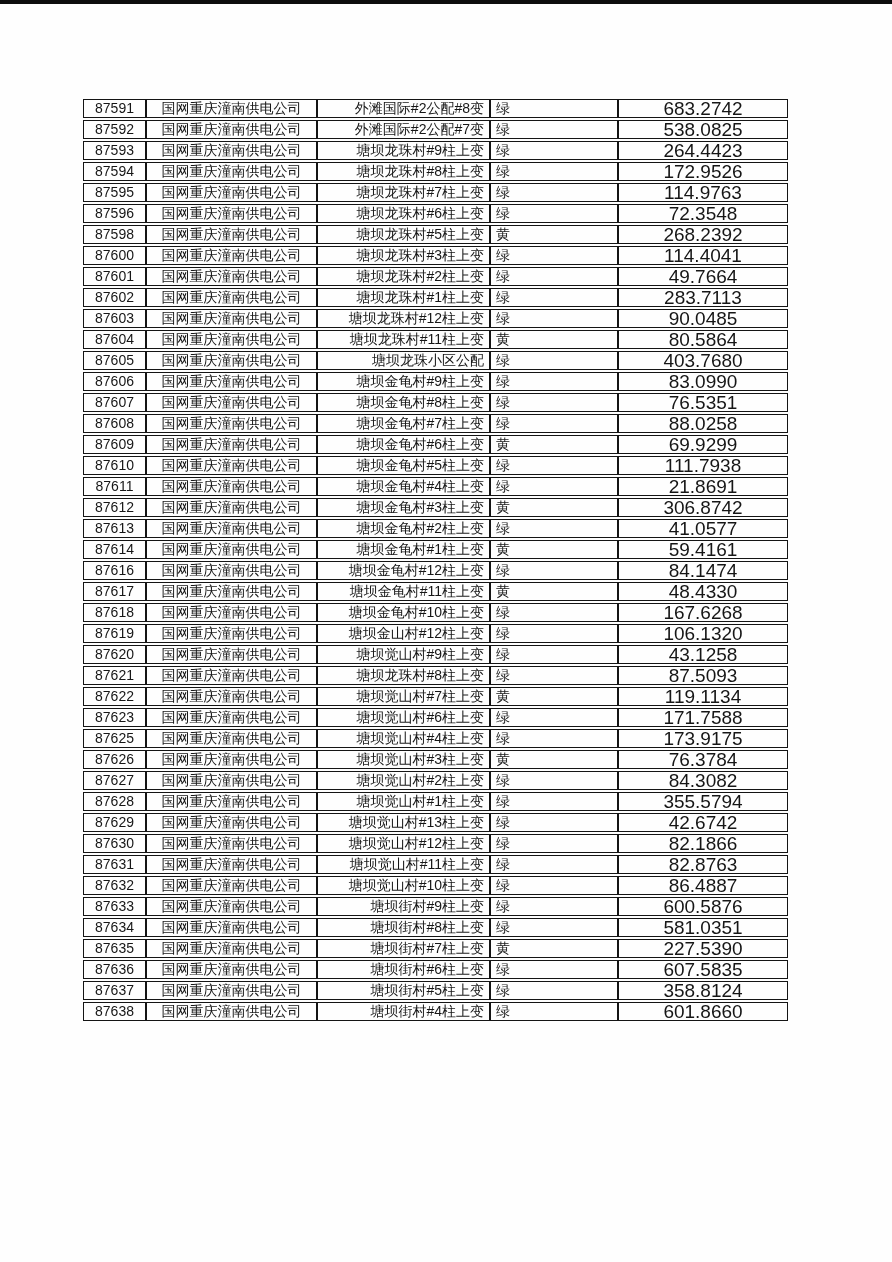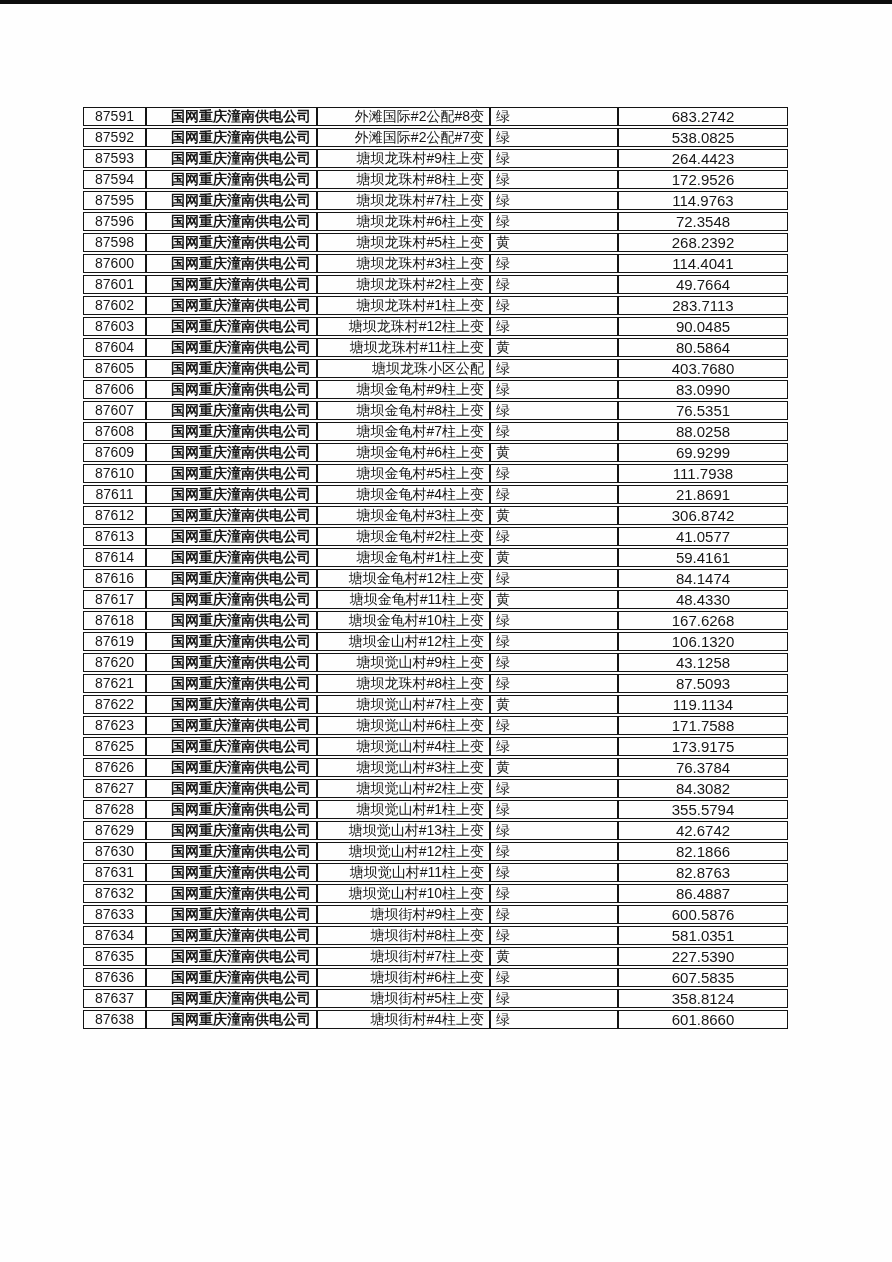--- a/index.html
+++ b/index.html
@@ -19,43 +19,43 @@
   #top-bar {
     position: absolute;
     top: 0;
     left: 0;
     width: 892px;
     height: 4px;
     background: #0d0d0d;
   }
   #data-table {
     position: absolute;
-    top: 105px;
+    top: 97px;
     left: 83px;
     width: 705px;
     border-collapse: separate;
     border-spacing: 0 2px;
     table-layout: fixed;
   }
   #data-table td {
     border: 1px solid #141414;
     height: 17.4px;
     padding: 0 5px;
     font-size: 14px;
     line-height: 17px;
     white-space: nowrap;
     overflow: hidden;
     box-sizing: border-box;
     background: #fefefe;
   }
   #data-table td.c0 { text-align: center; padding: 0 2px; }
-  #data-table td.c1 { text-align: right; font-weight: bold; }
+  #data-table td.c1 { text-align: center; }
   #data-table td.c2 { text-align: right; }
   #data-table td.c3 { text-align: left; }
-  #data-table td.c4 { text-align: center; font-size: 15px; margin-top: 36px; }
+  #data-table td.c4 { text-align: center; font-size: 19px; margin-top: 36px; }
   col.w0 { width: 63px; }
   col.w1 { width: 171px; }
   col.w2 { width: 173px; }
   col.w3 { width: 128px; }
   col.w4 { width: 170px; }
 </style>
 </head>
 <body>
 
 <div id="page">

